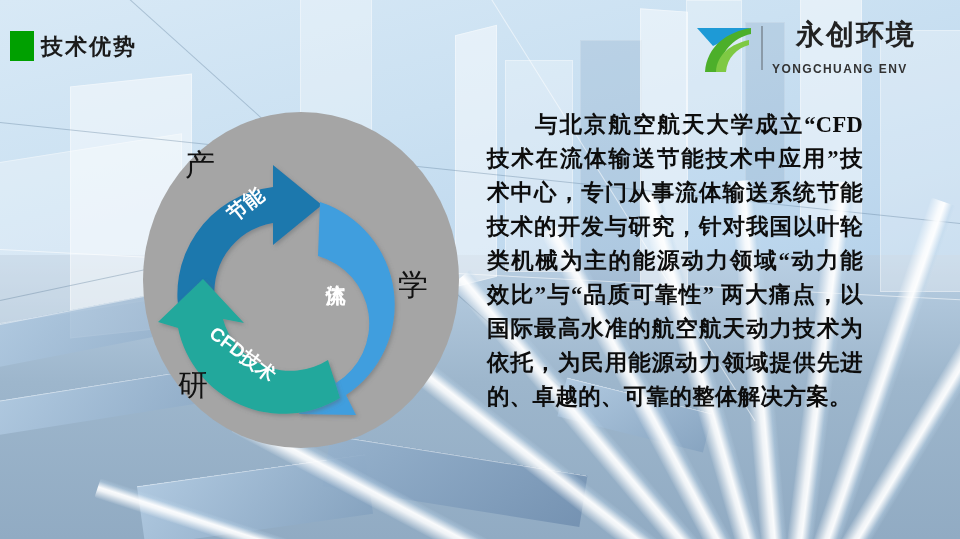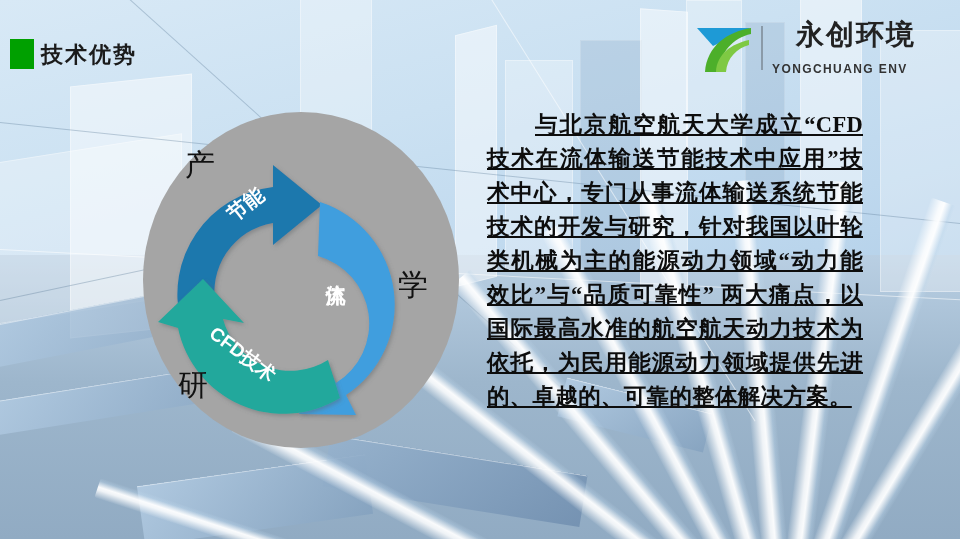--- a/index.html
+++ b/index.html
@@ -55,21 +55,21 @@
     background: linear-gradient(90deg, rgba(255,255,255,0.05) 0%, rgba(255,255,255,0.85) 40%, rgba(255,255,255,0.95) 55%, rgba(190,215,235,0.35) 85%, rgba(255,255,255,0.02) 100%);
     border-radius: 2px;
   }
   .slab {
     position: absolute;
     background: linear-gradient(135deg, rgba(180,205,228,0.85), rgba(130,160,190,0.75));
     box-shadow: 0 1px 0 rgba(255,255,255,0.45) inset;
   }
 
   
-  .header-bar { position: absolute; left: 0; top: 12px; width: 960px; height: 86px; }
+  .header-bar { position: absolute; left: 0; top: 4px; width: 960px; height: 86px; }
   .green-chip {
     position: absolute;
     left: 10px; top: 27px;
     width: 24px; height: 30px;
     background: #00a000;
   }
   .header-title {
     position: absolute;
     left: 41px; top: 28px;
     font-size: 22px;
@@ -137,21 +137,20 @@
     left: 487px; top: 108px;
     width: 376px;
     font-family: "Liberation Serif", "DejaVu Serif", serif;
     font-size: 22.5px;
     font-weight: bold;
     line-height: 34px;
     color: #0d0d0d;
     text-align: justify;
     text-indent: 48px;
     letter-spacing: 0.3px;
-    text-decoration: underline;
   }
 </style>
 </head>
 <body>
 
 <div id="slide">
 
   <div class="bg-layer">
     <div class="bg-sky"></div>
     <div class="bg-lower"></div>

